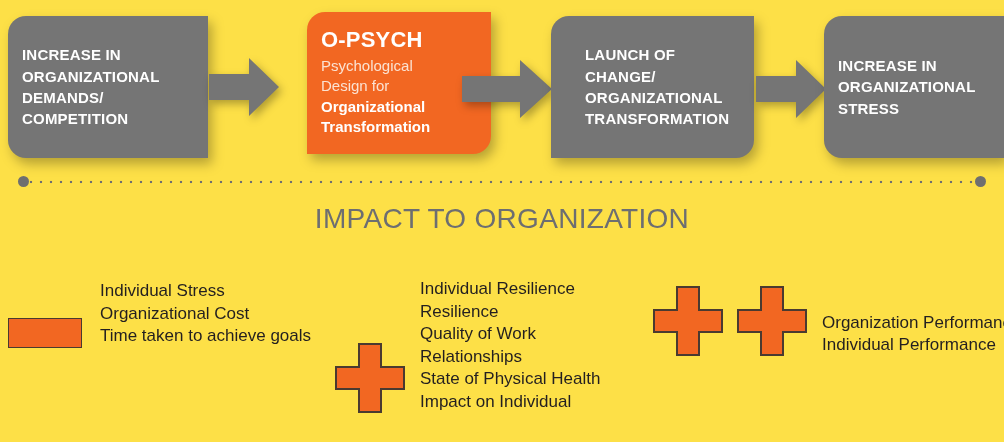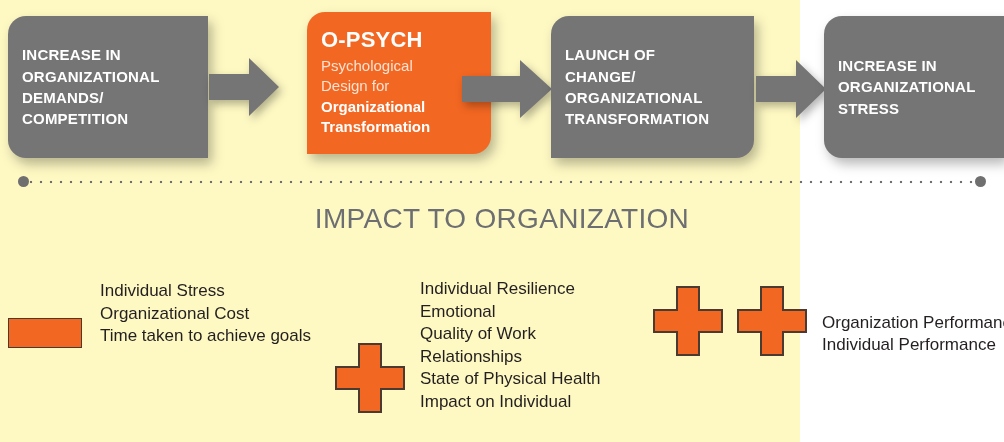--- a/index.html
+++ b/index.html
@@ -7,23 +7,23 @@
   html, body {
     width: 1004px;
     height: 442px;
     background: #ffffff;
     font-family: "Liberation Sans", sans-serif;
     overflow: hidden;
   }
 
   #stage {
     position: relative;
-    width: 800px;
+    width: 1004px;
     height: 442px;
-    background: #fef9c3;
+    background: #fde047;
   }
 
   
   .flow-box {
     position: absolute;
     display: flex;
     align-items: center;
     color: #ffffff;
     filter: drop-shadow(4px 6px 6px rgba(0,0,0,0.28));
   }
@@ -46,20 +46,21 @@
     left: 8px;  top: 16px;  width: 200px; height: 142px;
     border-radius: 18px 0 0 18px;
   }
   .box-2 {
     left: 277px; top: 12px; width: 184px; height: 142px;
     border-radius: 18px 0 18px 0;
   }
   .box-3 {
     left: 551px; top: 16px; width: 203px; height: 142px;
     border-radius: 18px 0 18px 0;
+    padding-left: 20px;
   }
   .box-4 {
     left: 824px; top: 16px; width: 180px; height: 142px;
     border-radius: 18px 0 0 18px;
   }
 
   .box-title-caps {
     font-size: 15px;
     font-weight: bold;
     line-height: 1.42;
@@ -271,21 +272,21 @@
   <div class="legend-group legend-2">
     <div class="glyph-wrap">
       <div class="plus-glyph">
         <svg viewBox="0 0 72 72" aria-hidden="true">
           <polygon points="25,2 47,2 47,25 70,25 70,47 47,47 47,70 25,70 25,47 2,47 2,25 25,25" fill="#F26722" stroke="#4a3a30" stroke-width="2"></polygon>
         </svg>
       </div>
     </div>
     <div class="legend-text">
       <div>Individual Resilience</div>
-      <div>Emotional</div>
+      <div>Resilience</div>
       <div>Quality of Work</div>
       <div>Relationships</div>
       <div>State of Physical Health</div>
       <div>Impact on Individual</div>
     </div>
   </div>
 
   <div class="legend-group legend-3">
     <div class="glyph-wrap">
       <div class="plus-glyph">

